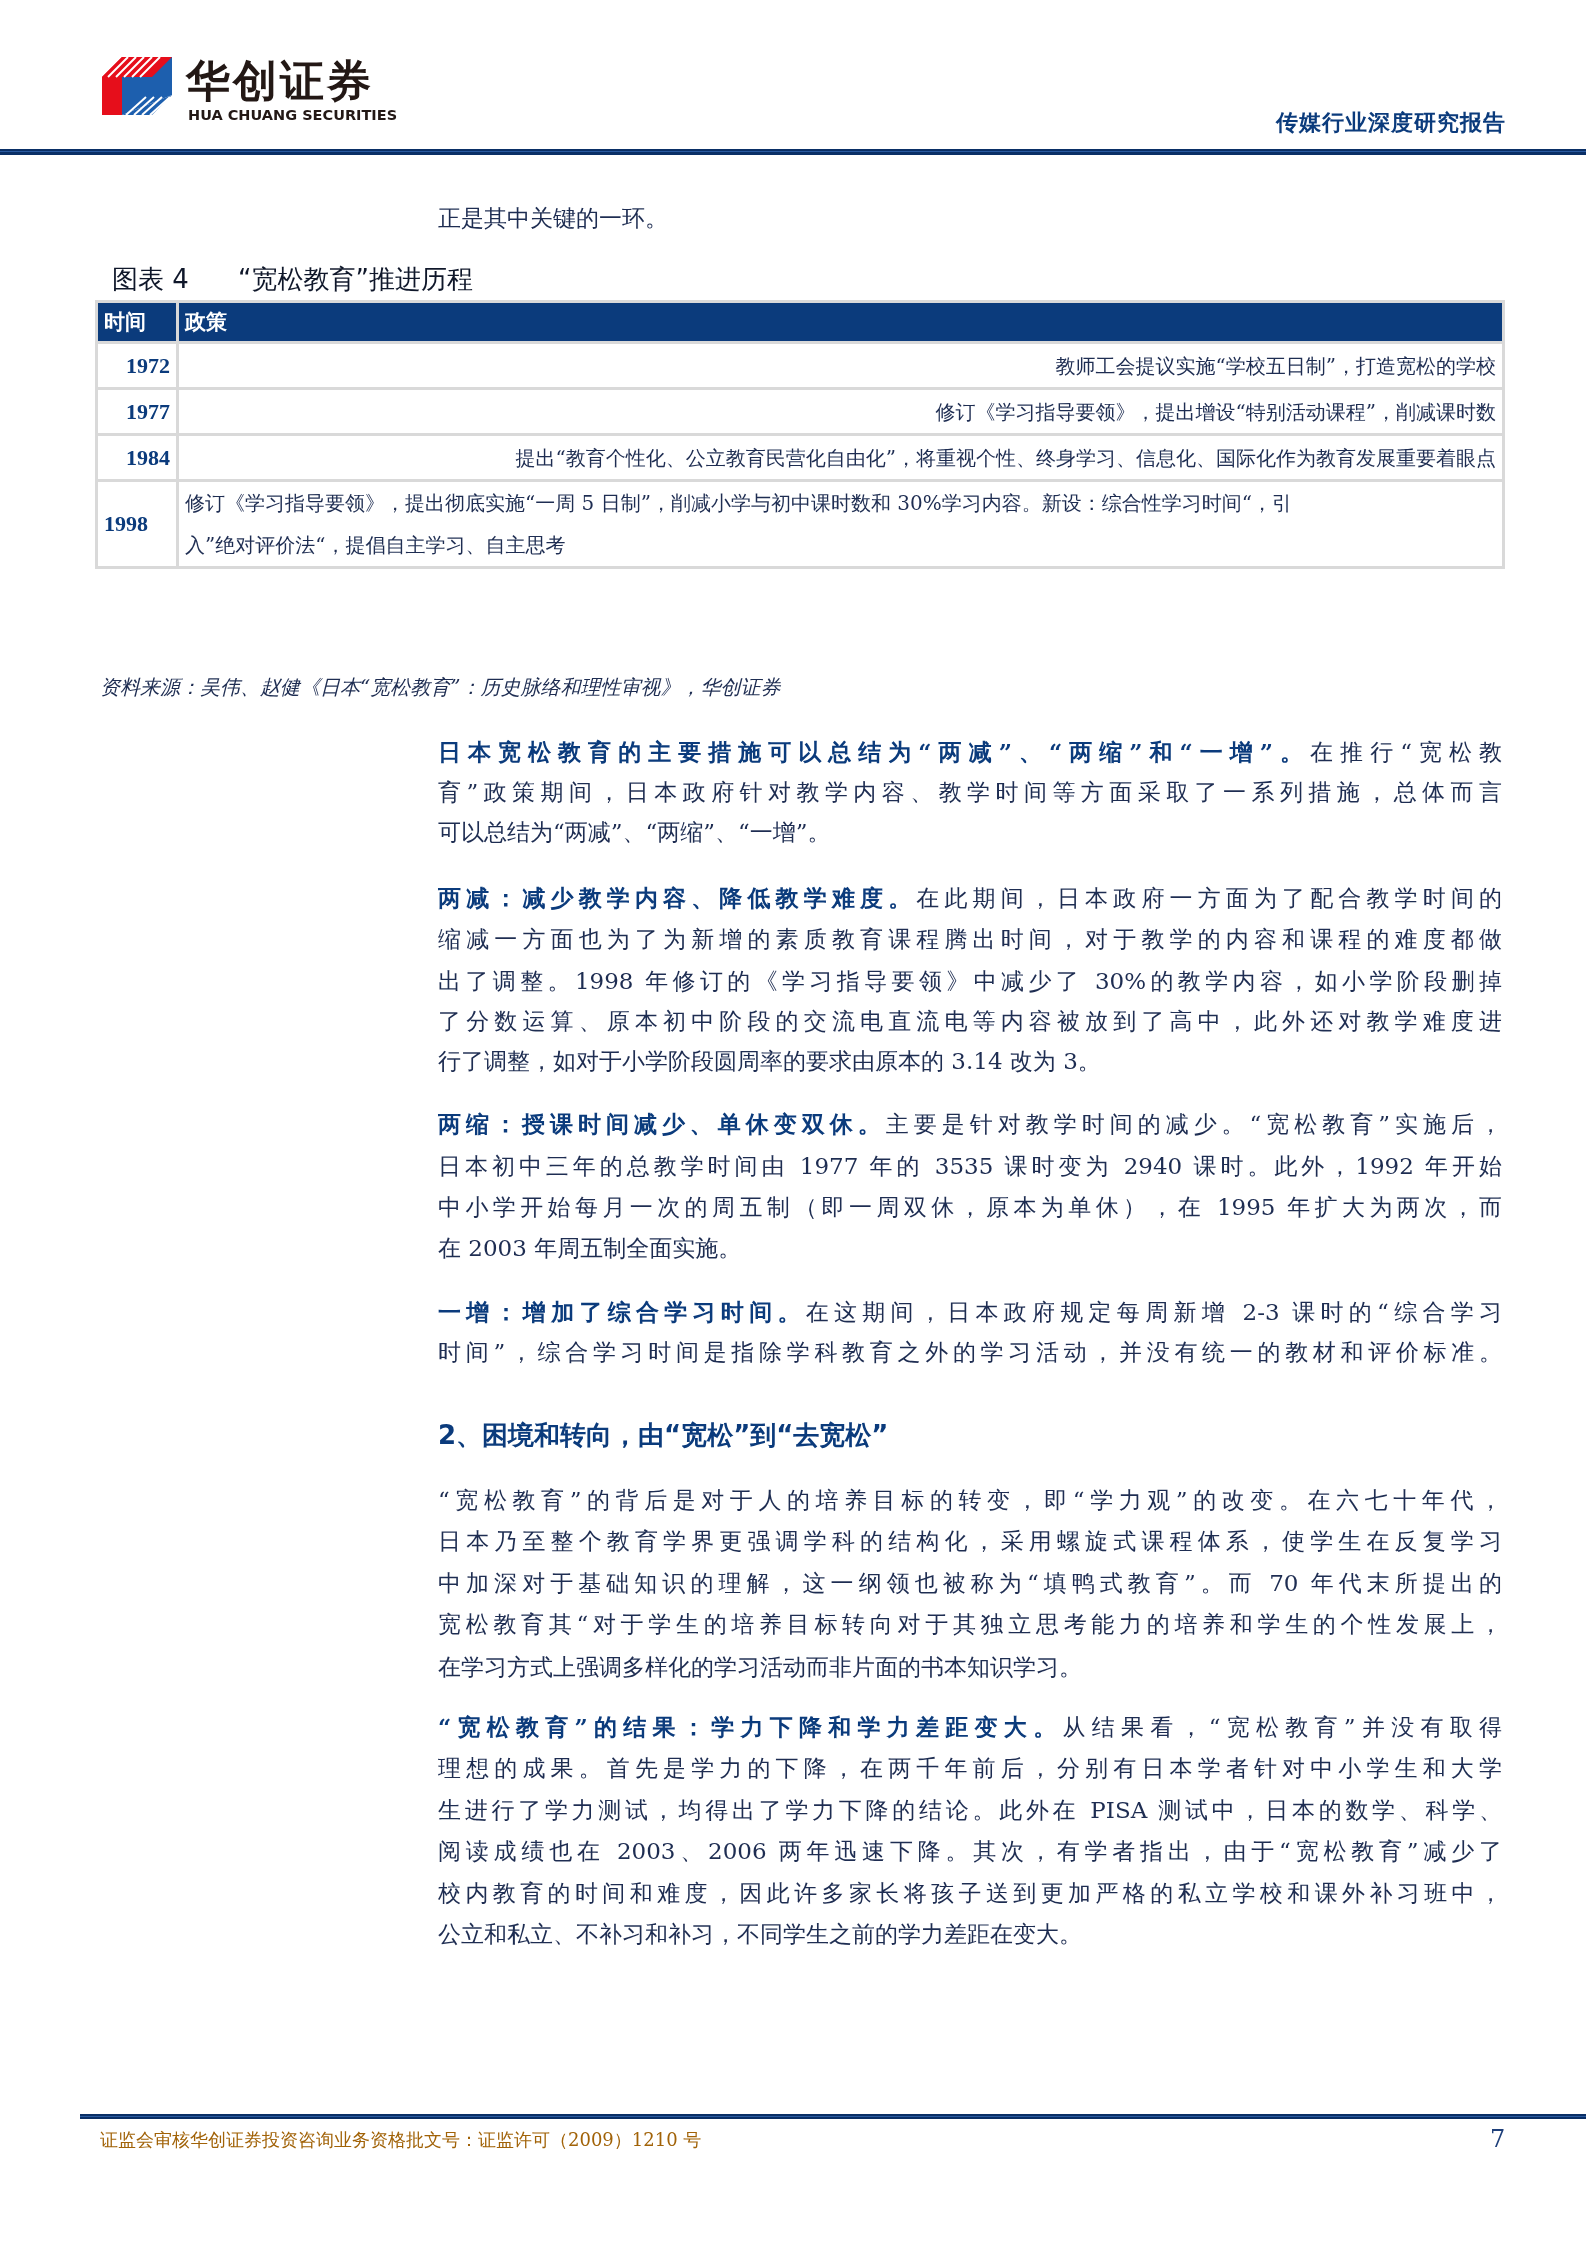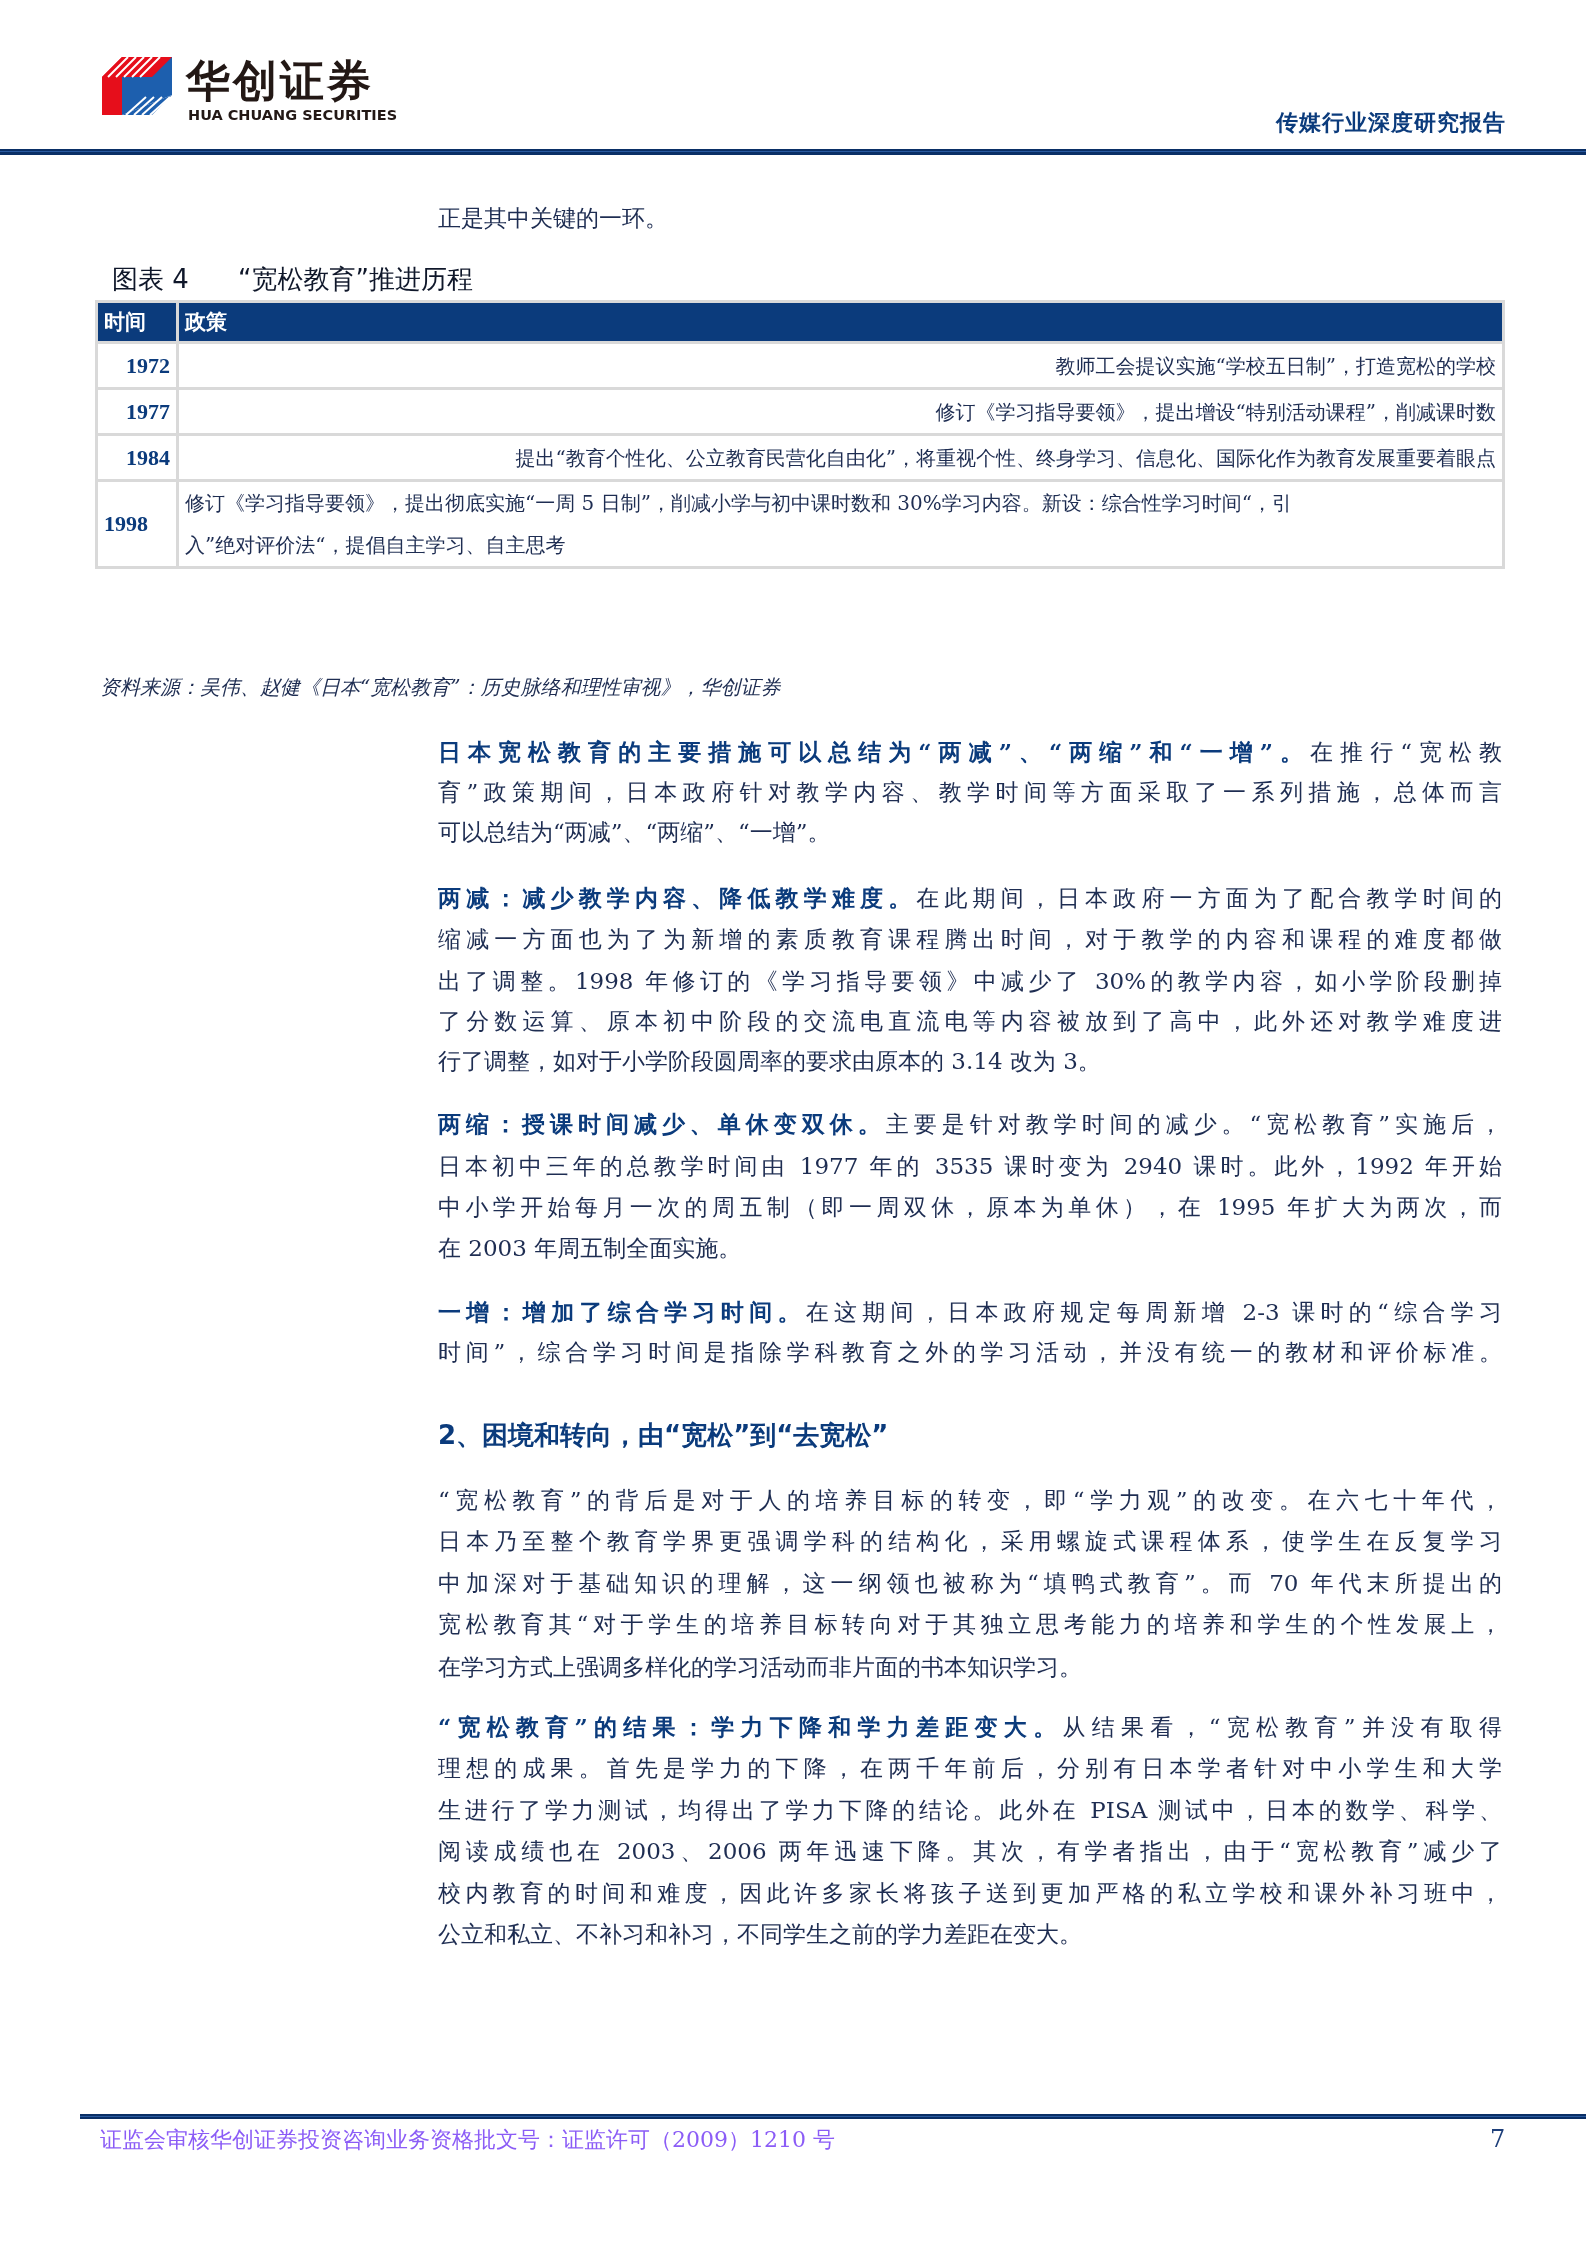--- a/index.html
+++ b/index.html
@@ -35,21 +35,21 @@
             font-family: "DejaVu Sans", sans-serif; font-size: 21px; height: 38px; }
   .tbl td { font-size: 20px; color: #1e2d52; line-height: 42px; }
   .tbl td.year { width: 66px; font-weight: bold; font-family: "Liberation Serif", serif; font-size: 22px; color: #0b3b7c; }
   .tbl tr.r1 td { height: 43px; text-align: right; }
   .tbl tr.r2 td { height: 79px; }
   .source { left: 100px; top: 672px; font-size: 20px; font-style: italic; color: #1e2d52; white-space: nowrap; line-height: 30px; }
 
   .heading { left: 438px; top: 1419px; font-size: 26px; font-weight: bold; color: #0b3b7c;
              font-family: "DejaVu Sans", sans-serif; white-space: nowrap; line-height: 32px; }
 
-  .footer-text { left: 100px; top: 2127px; font-size: 22px; color: #8b5cf6; white-space: nowrap; line-height: 26px; }
+  .footer-text { left: 100px; top: 2127px; font-size: 18px; color: #a16207; white-space: nowrap; line-height: 26px; }
   .page-num { left: 1490px; top: 2124px; font-size: 24px; color: #1e3f7a; line-height: 30px; }
 </style>
 </head>
 <body>
 
 <div class="abs logo-icon">
   <svg width="70" height="58" viewBox="0 0 70 58">
     <polygon points="0,20 20,0 20,58 0,58" fill="#e60e1b"></polygon>
     <polygon points="20,0 70,0 70,38 20,58" fill="#1d5fae"></polygon>
     <polygon points="0,20 20,0 70,0 50,20" fill="#e60e1b"></polygon>

